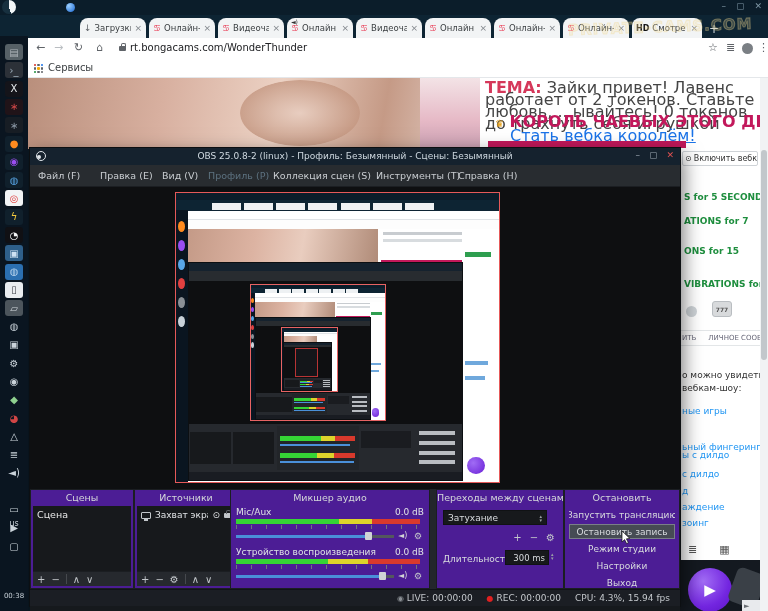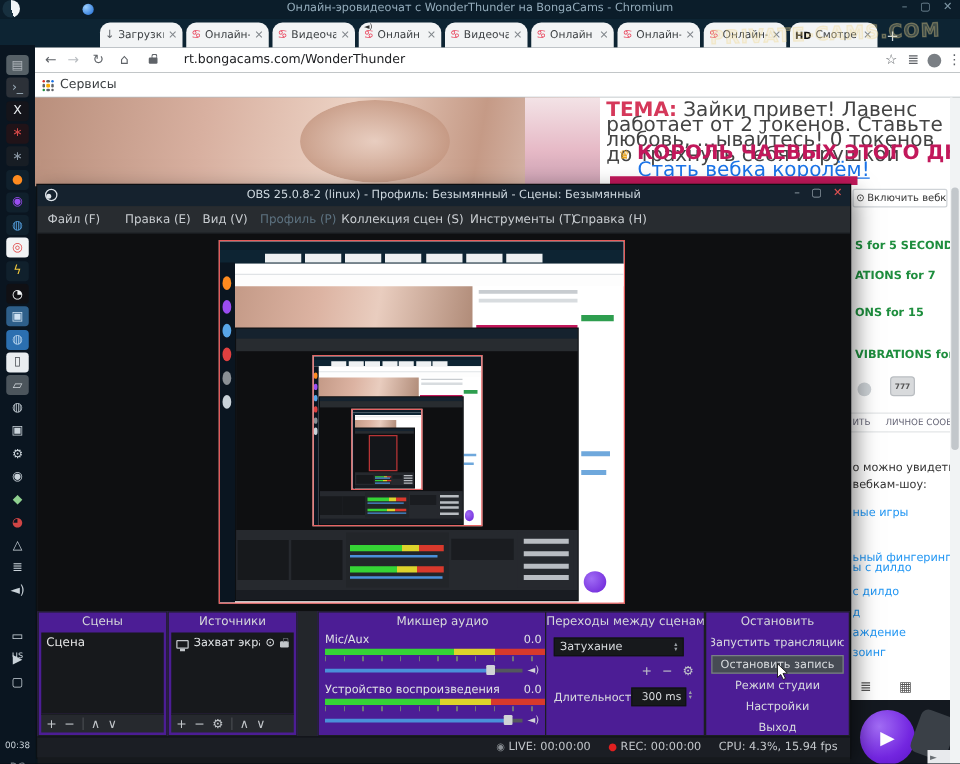--- a/index.html
+++ b/index.html
@@ -25,21 +25,21 @@
   .tab .lbl{overflow:hidden;white-space:nowrap;flex:1 1 auto;}
   .tab .spk{font-size:6px;color:#333;flex:0 0 auto;}
   .tab .cls{color:#80868b;font-size:9px;flex:0 0 auto;}
   .newtab{left:706px;top:6px;width:16px;height:16px;color:#cfd8dc;font-size:12px;
     display:flex;align-items:center;justify-content:center;}
   .addressbar{left:0;top:38px;width:768px;height:20px;background:#ffffff;}
   .navic{font-size:11px;color:#5f6368;top:3px;}
   .padlock{width:7px;height:5px;background:#5f6368;border-radius:1px;}
   .padlock:before{content:"";position:absolute;left:1.5px;top:-3px;width:3px;height:3px;
     border:1px solid #5f6368;border-bottom:none;border-radius:2px 2px 0 0;}
-  .url{left:147px;top:4px;font-size:10px;color:#202124;}
+  .url{left:130px;top:4px;font-size:10px;color:#202124;}
   .avatar{width:11px;height:11px;border-radius:50%;background:#7a7f84;}
   .bookmarksbar{left:0;top:58px;width:768px;height:20px;background:#fff;border-bottom:1px solid #e4e7ea;}
   .appsgrid{left:34px;top:6px;width:9px;height:9px;display:grid;grid-template-columns:repeat(3,1fr);gap:1px;}
   .appsgrid i{background:#5f6368;border-radius:1px;}
   .appsgrid i:nth-child(1){background:#d93025}.appsgrid i:nth-child(3){background:#1a73e8}
   .appsgrid i:nth-child(5){background:#f9ab00}.appsgrid i:nth-child(7){background:#1e8e3e}
   .services{left:48px;top:4px;font-size:10px;color:#3c4043;}
   
   .video-area{left:28px;top:78px;width:452px;height:71px;
     background:linear-gradient(100deg,#b98f7c 0%,#d8b0a0 30%,#ecd2c4 55%,#c59a86 78%,#e7d4cd 100%);}
@@ -142,21 +142,20 @@
   .obs-bottom-edge{left:30px;top:606px;width:650px;height:5px;background:#16191d;z-index:30;}
 </style>
 </head>
 <body>
 
 <div class="screen">
 
   <div class="abs chrome-titlebar">
     <div class="abs swirl-icon"></div>
     <div class="abs chromium-orb"></div>
-    <div class="abs win-title">Онлайн-эровидеочат с WonderThunder на BongaCams - Chromium</div>
     <div class="abs win-controls">
       <span>–</span>
       <span>▢</span>
       <span>✕</span>
     </div>
   </div>
 
   <div class="abs tabstrip">
     <div class="tab" style="left:80px">
       <span class="fav gray">↓</span>
@@ -529,21 +528,21 @@
         <div class="panel-tools">
           <span>+</span>
           <span>−</span>
           <span>⚙</span>
           <span class="vdiv"></span>
           <span>∧</span>
           <span>∨</span>
         </div>
       </div>
 
-      <div class="panel" style="left:224px;width:200px">
+      <div class="panel" style="left:200px;width:200px">
         <div class="panel-h">Микшер аудио</div>
         <div class="mix-name" style="top:17px">Mic/Aux</div>
         <div class="mix-db" style="top:17px">0.0 dB</div>
         <div class="meter" style="top:29px;background:linear-gradient(90deg,#35d435 0 56%,#ddd32b 56% 74%,#d8392c 74% 100%)"></div>
         <div class="ticks" style="top:35px"></div>
         <div class="sliderrow" style="top:41px">
           <div class="strack" style="width:132px"></div>
           <div class="strest" style="left:132px;width:26px"></div>
           <div class="shandle" style="left:129px"></div>
           <span class="spk" style="left:162px">◄)</span>

